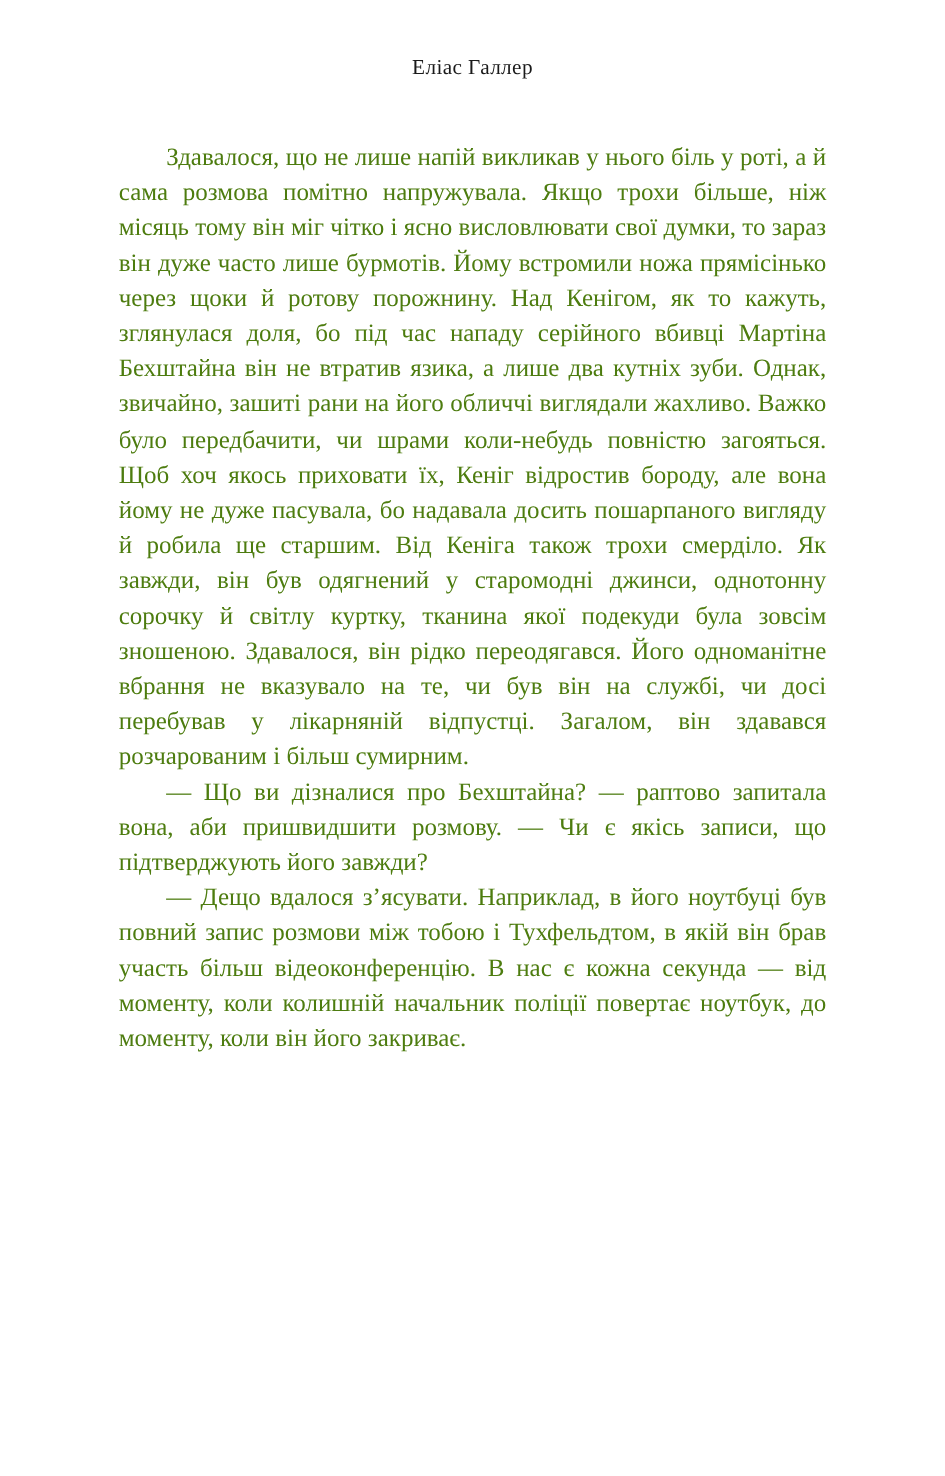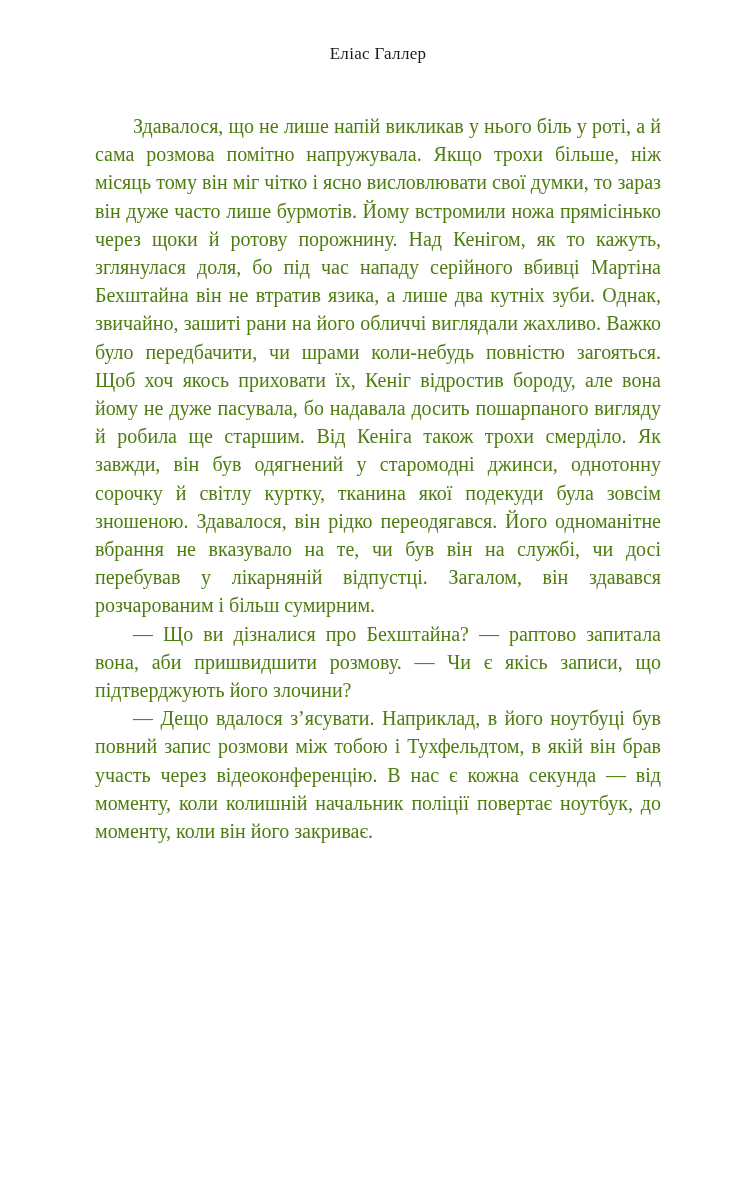--- a/index.html
+++ b/index.html
@@ -54,19 +54,19 @@
 </style>
 </head>
 <body>
 
 <div class="page">
 
   <div class="running-header">Еліас Галлер</div>
 
   <div class="body-text">
     <p>Здавалося, що не лише напій викликав у нього біль у роті, а й сама розмова помітно напружувала. Якщо трохи більше, ніж місяць тому він міг чітко і ясно висловлювати свої думки, то зараз він дуже часто лише бурмотів. Йому встромили ножа прямісінько через щоки й ротову порожнину. Над Кенігом, як то кажуть, зглянулася доля, бо під час нападу серійного вбивці Мартіна Бехштайна він не втратив язика, а лише два кутніх зуби. Однак, звичайно, зашиті рани на його обличчі виглядали жахливо. Важко було передбачити, чи шрами коли-небудь повністю загояться. Щоб хоч якось приховати їх, Кеніг відростив бороду, але вона йому не дуже пасувала, бо надавала досить пошарпаного вигляду й робила ще старшим. Від Кеніга також трохи смерділо. Як завжди, він був одягнений у старомодні джинси, однотонну сорочку й світлу куртку, тканина якої подекуди була зовсім зношеною. Здавалося, він рідко переодягався. Його одноманітне вбрання не вказувало на те, чи був він на службі, чи досі перебував у лікарняній відпустці. Загалом, він здавався розчарованим і більш сумирним.</p>
-    <p>— Що ви дізналися про Бехштайна? — раптово запитала вона, аби пришвидшити розмову. — Чи є якісь записи, що підтверджують його злочини?</p>
-    <p>— Дещо вдалося з’ясувати. Наприклад, в його ноутбуці був повний запис розмови між тобою і Тухфельдтом, в якій він брав участь через відеоконференцію. В нас є кожна секунда — від моменту, коли колишній начальник поліції повертає ноутбук, до моменту, коли він його закриває.</p>
+    <p>— Що ви дізналися про Бехштайна? — раптово запитала вона, аби пришвидшити розмову. — Чи є якісь записи, що підтверджують його завжди?</p>
+    <p>— Дещо вдалося з’ясувати. Наприклад, в його ноутбуці був повний запис розмови між тобою і Тухфельдтом, в якій він брав участь більш відеоконференцію. В нас є кожна секунда — від моменту, коли колишній начальник поліції повертає ноутбук, до моменту, коли він його закриває.</p>
   </div>
 
   <div class="page-number">10</div>
 
 </div>
 
 </body></html>

